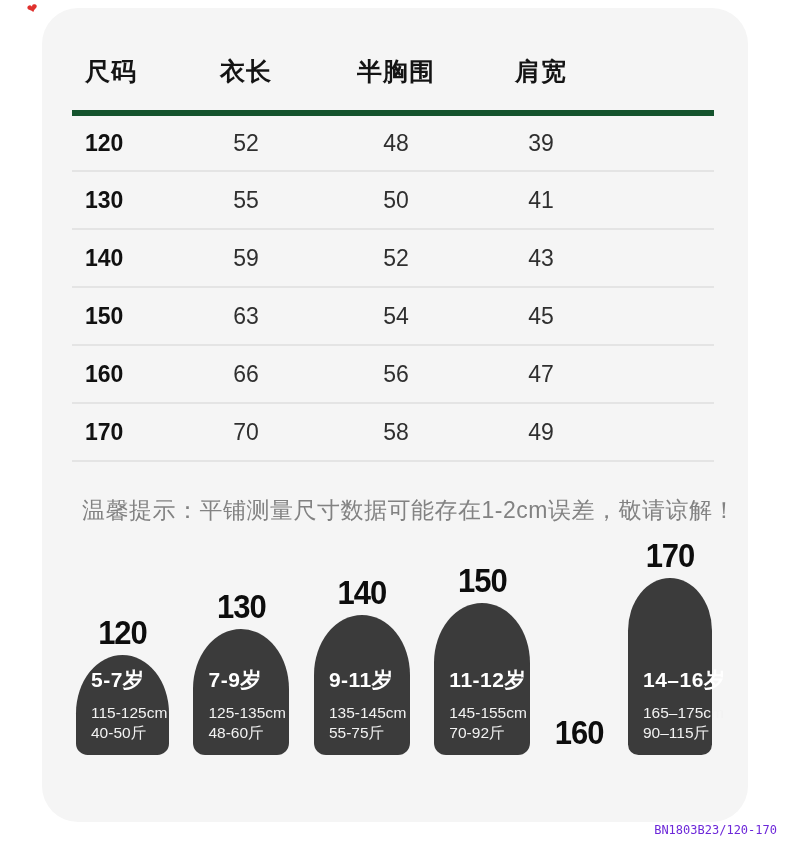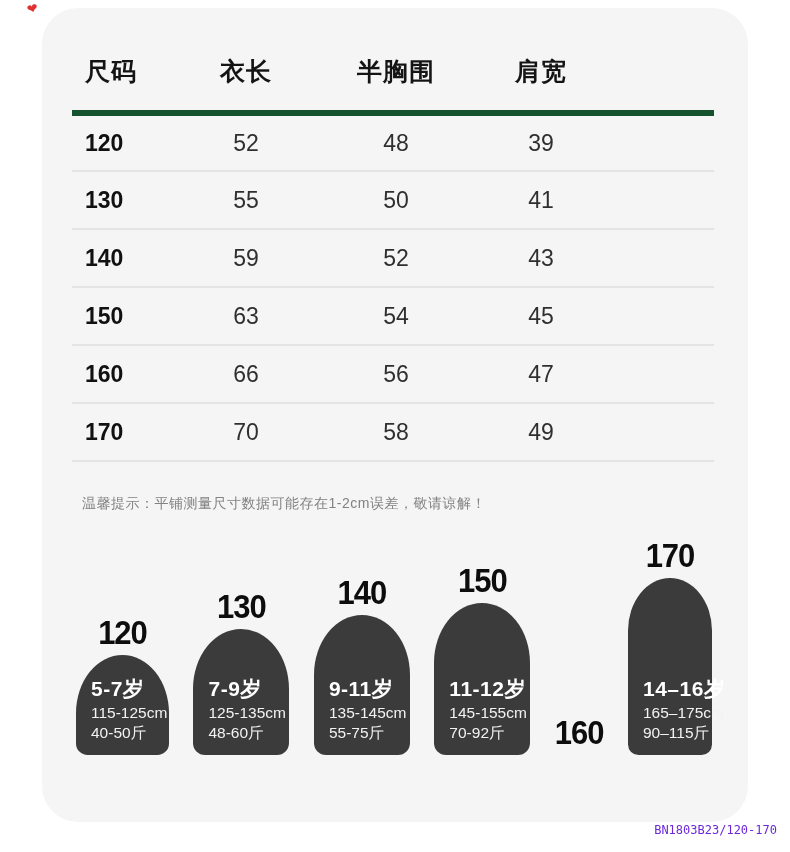--- a/index.html
+++ b/index.html
@@ -53,21 +53,21 @@
     text-align: center; vertical-align: middle;
     border-bottom: 2px solid #e4e4e4;
   }
   table.size-table td.size-cell {
     text-align: left; padding-left: 13px;
     font-weight: 700; color: #111;
   }
   
   .notice {
     margin: 33px 0 0 40px;
-    font-size: 14px;
+    font-size: 23px;
     color: #828282;
     letter-spacing: 0.5px;
   }
   
   .arch-row {
     position: absolute;
     left: 34px; right: 36px; bottom: 67px;
     display: flex;
     justify-content: space-between;
     align-items: flex-end;
@@ -94,20 +94,21 @@
     flex-direction: column;
     justify-content: flex-end;
     padding: 0 6px 13px 15px;
     color: #ffffff;
   }
   .arch-col:first-child .arch { width: 93px; }
   .arch-col:last-child  .arch { width: 84px; }
   .arch .age {
     font-size: 21px; font-weight: 700;
     letter-spacing: 0.5px;
+    margin-bottom: 9px;
     white-space: nowrap;
   }
   .arch .range {
     font-size: 15.5px;
     color: #f2f2f2;
     line-height: 1.25;
     white-space: nowrap;
   }
   
   .product-code {

